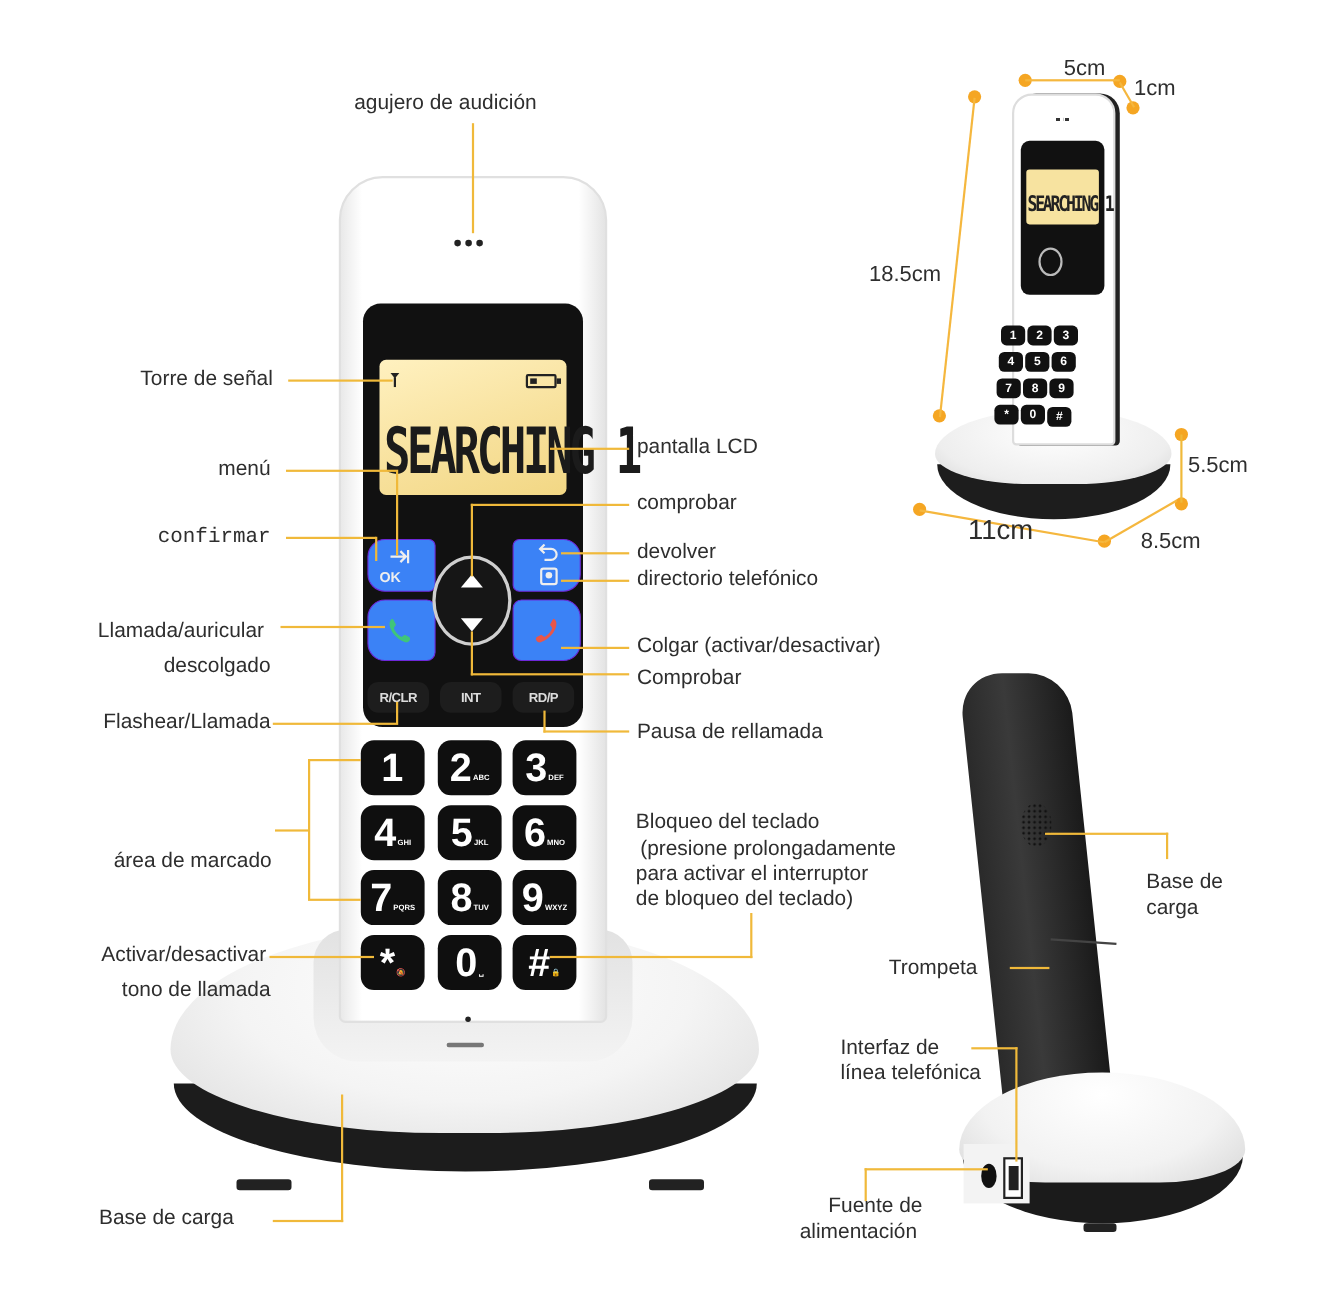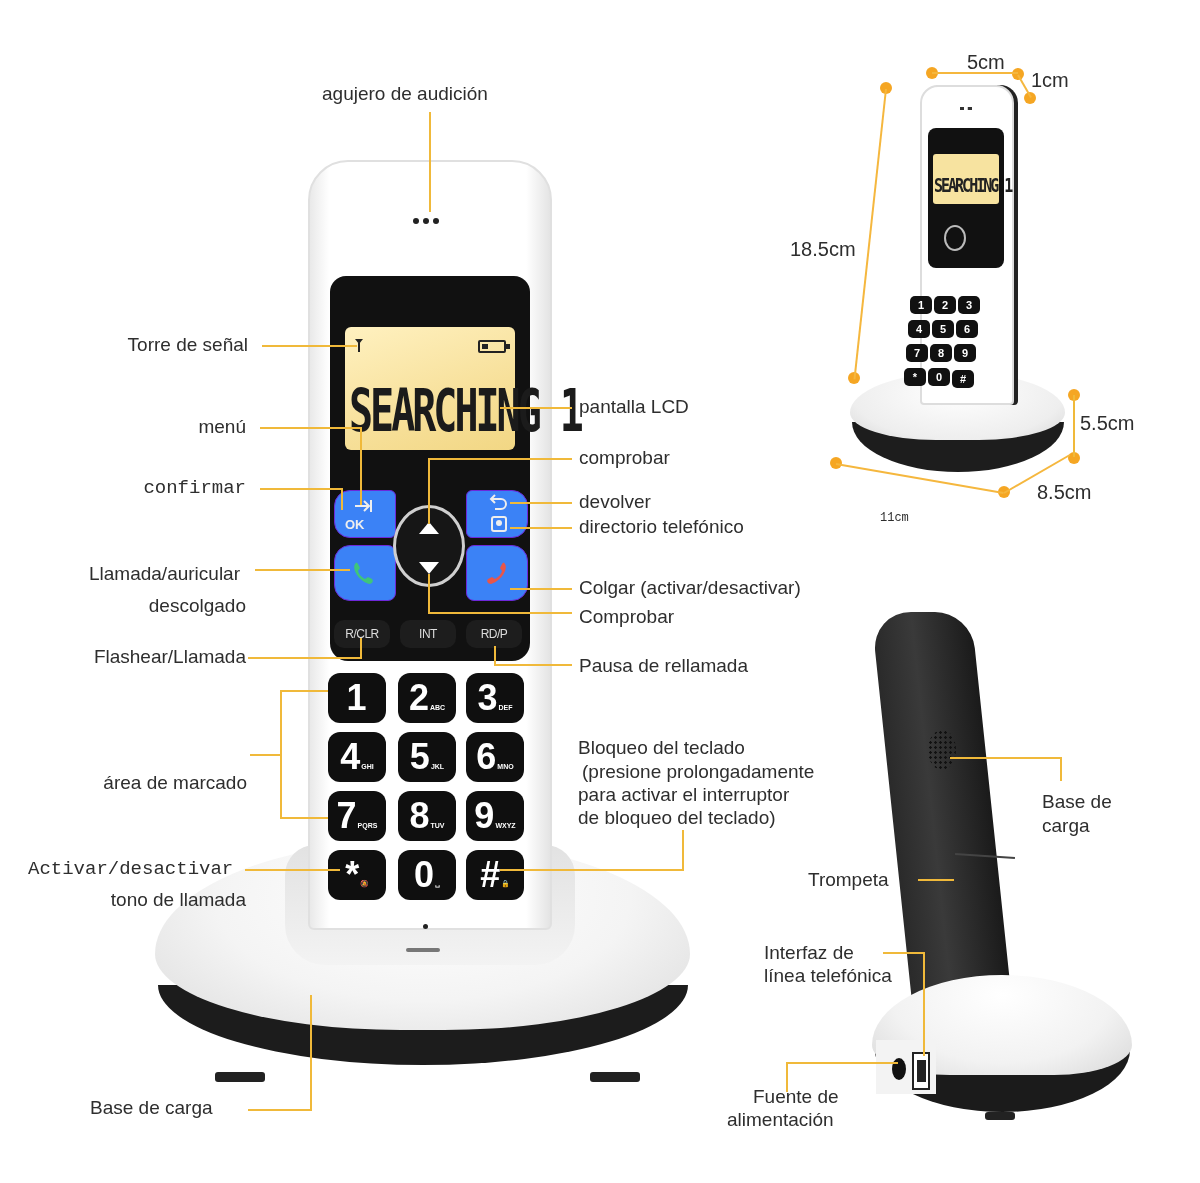--- a/index.html
+++ b/index.html
@@ -32,21 +32,21 @@
   .bat-icon { position: absolute; left: 478px; top: 340px; width: 28px; height: 13px; border: 2px solid #222; border-radius: 2px; }
   .bat-icon::before { content:""; position:absolute; left:2px; top:2px; width:6px; height:5px; background:#222; }
   .bat-icon::after { content:""; position:absolute; right:-6px; top:2px; width:4px; height:5px; background:#222; }
 
   .softkey { position: absolute; background: #3b82f6; border-radius: 14px; border: 1px solid #6d28d9; color: #e9e9e9; }
   .nav-ring { position: absolute; left: 393px; top: 505px; width: 72px; height: 82px; border-radius: 50%;
     border: 3px solid #cfcfcf; background: #161616; }
   .tri-up { position: absolute; left: 419px; top: 522px; width: 0; height: 0; border-left: 10px solid transparent; border-right: 10px solid transparent; border-bottom: 12px solid #fff; }
   .tri-dn { position: absolute; left: 419px; top: 562px; width: 0; height: 0; border-left: 10px solid transparent; border-right: 10px solid transparent; border-top: 12px solid #fff; }
   .fn-key { position: absolute; top: 620px; width: 56px; height: 28px; background: #1d1d1d; border-radius: 10px;
-    color: #dcdcdc; font-size: 12px; font-weight: normal; text-align: center; line-height: 28px; letter-spacing: -0.5px; }
+    color: #dcdcdc; font-size: 12px; font-weight: bold; text-align: center; line-height: 28px; letter-spacing: -0.5px; }
 
   .key { position: absolute; width: 58px; height: 50px; background: #0f0f0f; border-radius: 12px;
     color: #fff; display: flex; align-items: center; justify-content: center; }
   .key .d { font-size: 36px; font-weight: bold; line-height: 1; }
   .key .s { font-size: 7px; font-weight: bold; align-self: flex-end; margin-bottom: 12px; margin-left: 1px; }
 
   
   .base-top { position: absolute; left: 155px; top: 840px; width: 535px; height: 190px; border-radius: 50% 50% 46% 46% / 60% 60% 40% 40%;
     background: radial-gradient(ellipse at 50% 30%, #ffffff 0%, #f4f4f4 55%, #dcdcdc 100%); }
   .base-bottom { position: absolute; left: 158px; top: 985px; width: 530px; height: 80px; background: #1c1c1c;
@@ -225,21 +225,21 @@
 
 <div class="lbl" style="left:322px;top:82px;">agujero de audición</div>
 
 <div class="lbl r" style="left:60px;top:333px;width:188px;">Torre de señal</div>
 <div class="lbl r" style="left:60px;top:415px;width:186px;">menú</div>
 <div class="lbl r" style="left:60px;top:476px;width:186px;font-family:Liberation Mono, monospace;">confirmar</div>
 <div class="lbl r" style="left:40px;top:562px;width:200px;">Llamada/auricular</div>
 <div class="lbl r" style="left:40px;top:594px;width:206px;">descolgado</div>
 <div class="lbl r" style="left:40px;top:645px;width:206px;">Flashear/Llamada</div>
 <div class="lbl r" style="left:40px;top:743px;width:207px;margin-top:28px;">área de marcado</div>
-<div class="lbl r" style="left:28px;top:857px;width:202px;font-family:Liberation Mono, monospace;">Activar/desactivar</div>
+<div class="lbl r" style="left:40px;top:857px;width:202px;">Activar/desactivar</div>
 <div class="lbl r" style="left:40px;top:888px;width:206px;">tono de llamada</div>
 <div class="lbl" style="left:90px;top:1096px;">Base de carga</div>
 
 <div class="lbl" style="left:579px;top:395px;">pantalla LCD</div>
 <div class="lbl" style="left:579px;top:446px;">comprobar</div>
 <div class="lbl" style="left:579px;top:490px;">devolver</div>
 <div class="lbl" style="left:579px;top:515px;">directorio telefónico</div>
 <div class="lbl" style="left:579px;top:576px;">Colgar (activar/desactivar)</div>
 <div class="lbl" style="left:579px;top:605px;">Comprobar</div>
 <div class="lbl" style="left:579px;top:654px;">Pausa de rellamada</div>
@@ -287,21 +287,21 @@
 
   <div class="dot" style="left:830px;top:457px;"></div>
   <div class="dot" style="left:998px;top:486px;"></div>
   <div class="dimline" style="left:836px;top:463px;width:170px;transform:rotate(9.8deg);"></div>
   <div class="dimline" style="left:1004px;top:492px;width:76px;transform:rotate(-30deg);"></div>
 
   <div class="lbl" style="left:951px;top:50px;font-size:20px;margin-left:16px;">5cm</div>
   <div class="lbl" style="left:1031px;top:68px;font-size:20px;">1cm</div>
   <div class="lbl" style="left:790px;top:237px;font-size:20px;">18.5cm</div>
   <div class="lbl" style="left:1080px;top:411px;font-size:20px;">5.5cm</div>
-  <div class="lbl" style="left:880px;top:506px;font-size:12px;font-family:Liberation Mono, monospace;">11cm</div>
+  <div class="lbl" style="left:880px;top:470px;font-size:25px;">11cm</div>
   <div class="lbl" style="left:1037px;top:480px;font-size:20px;">8.5cm</div>
 </div>
 
 <div>
   <div class="sv-body"></div>
   <div class="sv-speaker"></div>
   <div class="abs" style="left:955px;top:855px;width:60px;height:2px;background:#444;transform:rotate(4deg);"></div>
   <div class="sv-base-bot"></div>
   <div class="sv-base-top"></div>
   <div class="abs" style="left:876px;top:1040px;width:60px;height:54px;background:#f3f3f3;"></div>

